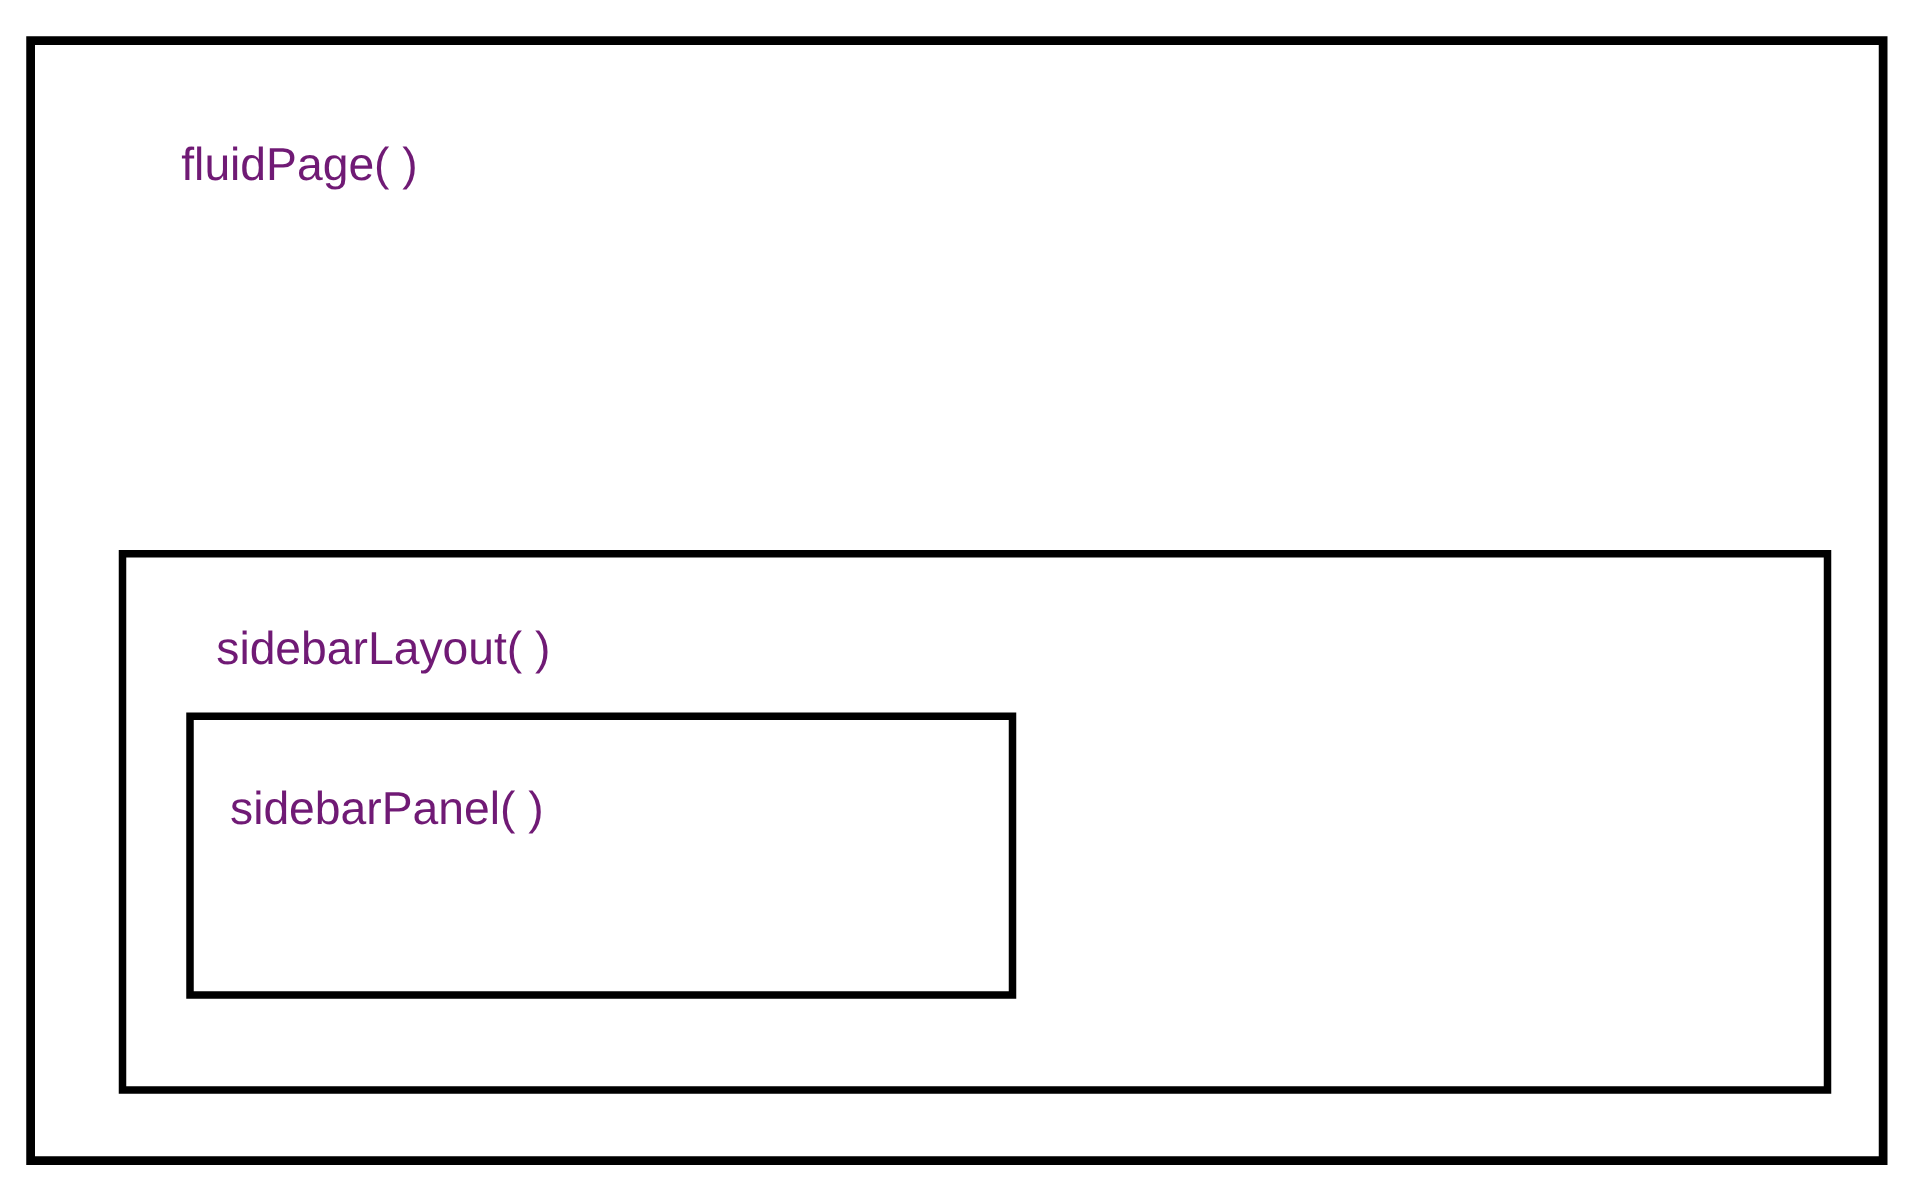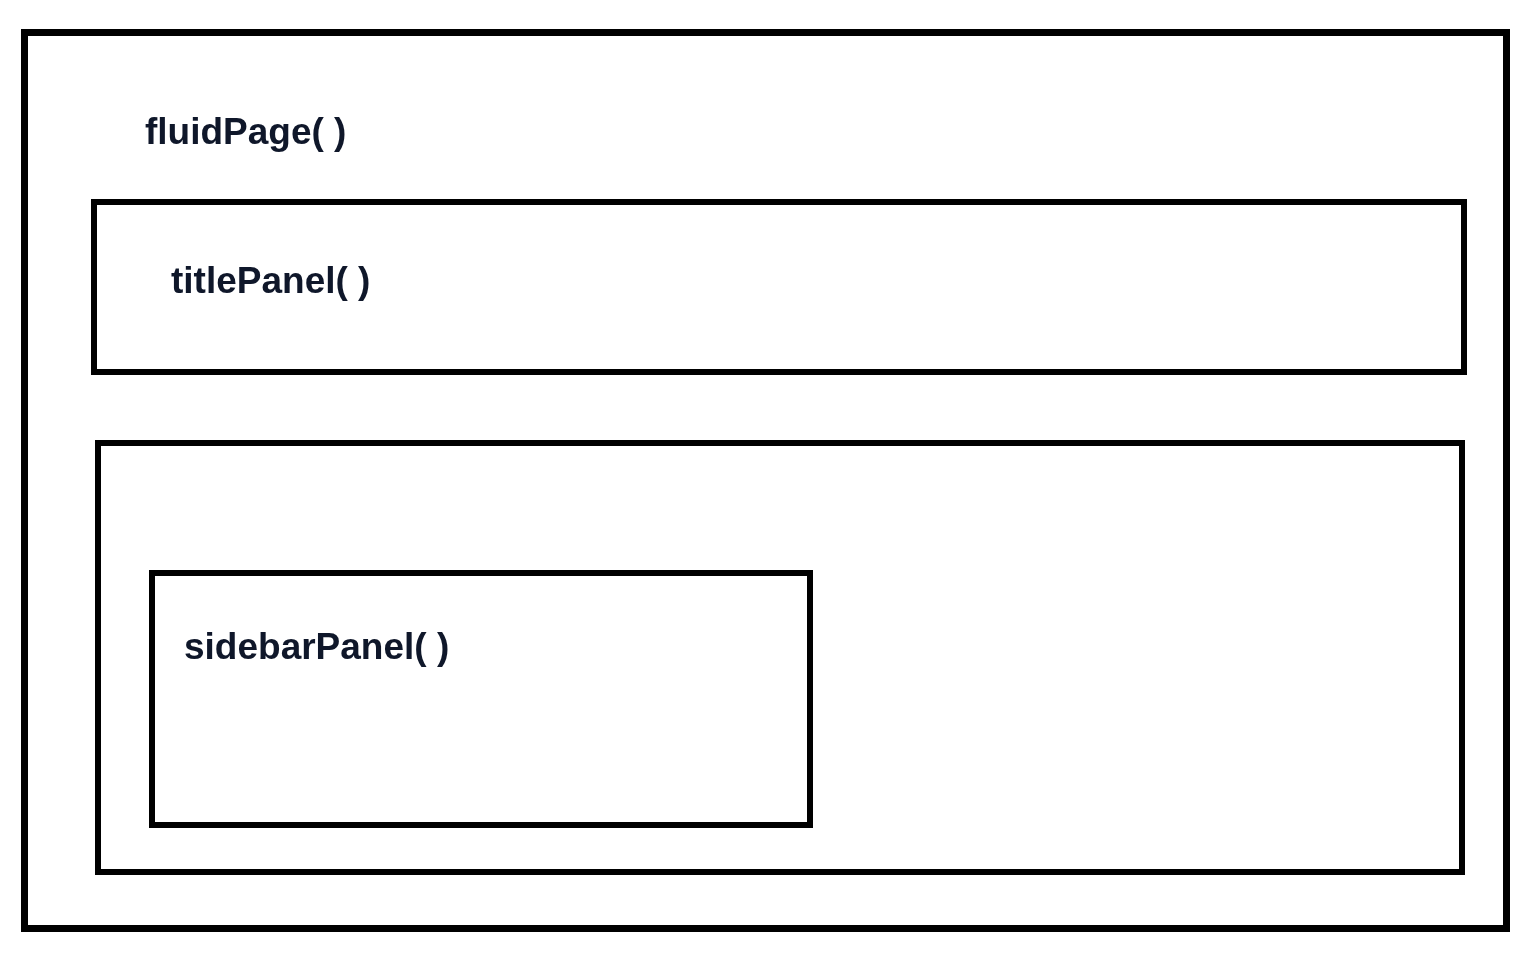--- a/index.html
+++ b/index.html
@@ -51,62 +51,60 @@
     width: 1370px;
     height: 435px;
     border-width: 6px;
   }
 
   
   .box--sidebarpanel {
     left: 48px;
     top: 124px;
     width: 664px;
-    height: 258px;
+    height: 229px;
     border-width: 6px;
   }
 
   
   .box--mainpanel {
     left: 745px;
     top: 125px;
     width: 581px;
     height: 257px;
     border-width: 5px;
   }
 
   
   .label {
     position: absolute;
     white-space: nowrap;
     line-height: 1;
-    font-weight: 700;
-    color: #0f172a;
+    font-weight: 400;
+    color: #701a75;
   }
   .label--fluidpage   { left: 117px; top: 77px;  font-size: 37px; }
   .label--titlepanel  { left: 74px;  top: 57px;  font-size: 37px; }
   .label--sidebarlayout { left: 72px; top: 54px; font-size: 37px; }
   .label--sidebarpanel  { left: 29px; top: 52px; font-size: 37px; }
   .label--mainpanel     { left: 45px; top: 52px; font-size: 37px; }
 </style>
 </head>
 <body>
 
 <div id="canvas">
 
   <div class="box box--fluidpage">
 
     <span class="label label--fluidpage">fluidPage( )</span>
 
-    <div class="box box--titlepanel">
-      <span class="label label--titlepanel">titlePanel( )</span>
-    </div>
 
     <div class="box box--sidebarlayout">
 
+      <span class="label label--sidebarlayout">sidebarLayout( )</span>
 
       <div class="box box--sidebarpanel">
         <span class="label label--sidebarpanel">sidebarPanel( )</span>
       </div>
 
 
     </div>
 
   </div>
 

